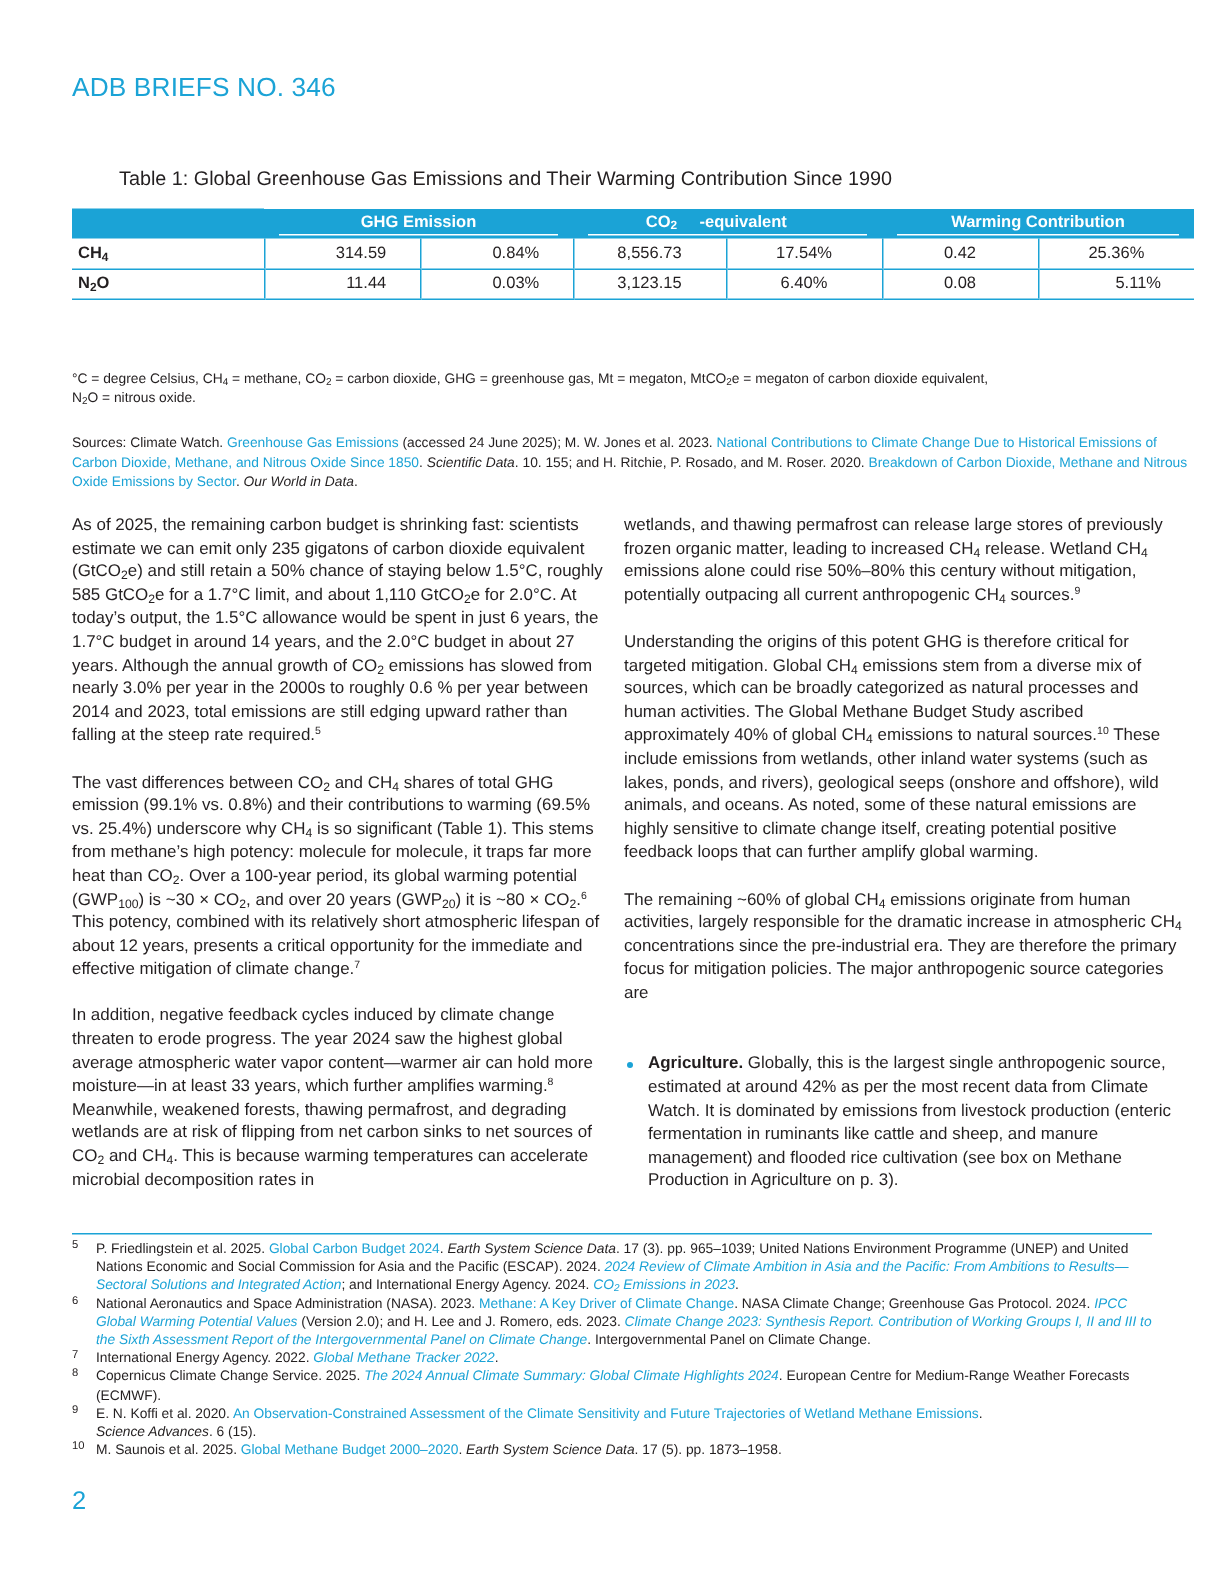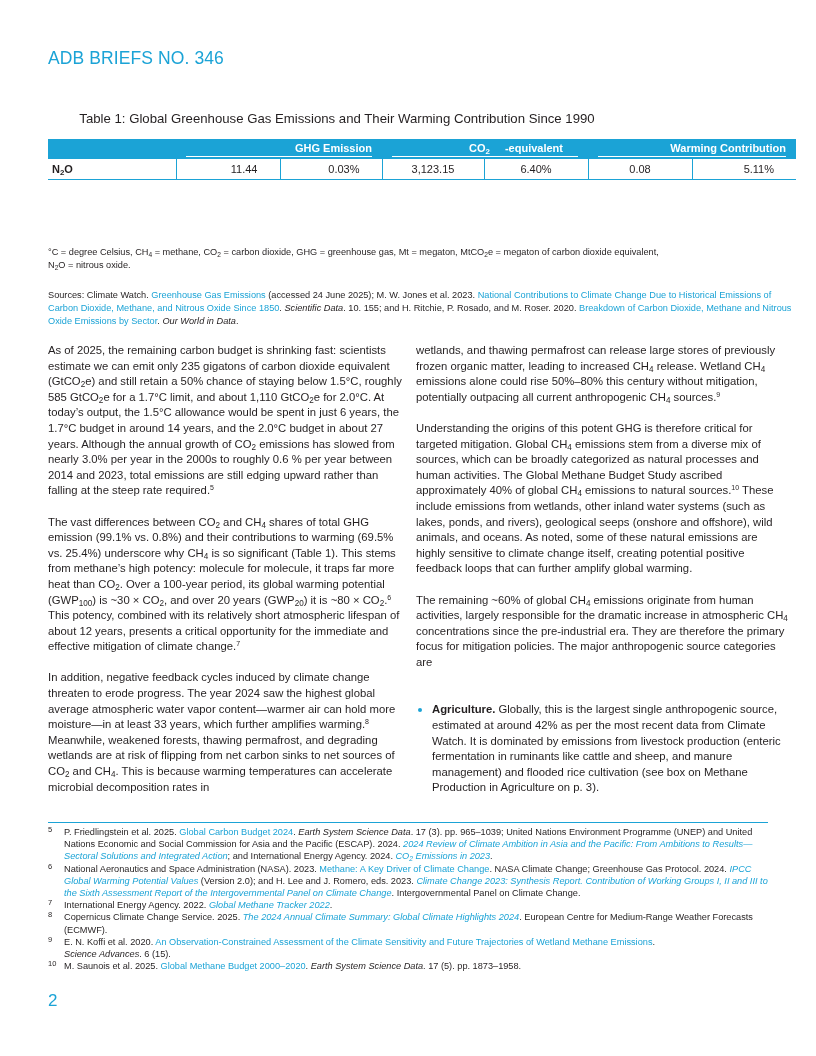--- a/index.html
+++ b/index.html
@@ -24,21 +24,21 @@
     position: absolute; left: 0; width: 674px; top: 111px;
     text-align: center; font-size: 13.2px; color: #231f20;
   }
 
   table.ghg {
     position: absolute; left: 48px; top: 139px; width: 748px;
     border-collapse: collapse; font-size: 11px;
   }
   table.ghg th {
     background: #1ba3d6; color: #ffffff; font-weight: bold;
-    height: 20px; padding: 0 4px; text-align: right; font-size: 11px;
+    height: 20px; padding: 0 4px; text-align: center; font-size: 11px;
   }
   table.ghg tr.group th.grp { position: relative; }
   table.ghg tr.group th.grp span {
     display: block; border-bottom: 1px solid #ffffff; margin: 0 6px; padding-bottom: 2px;
   }
   table.ghg th.gas-h { text-align: left; padding-left: 4px; }
   table.ghg td {
     height: 20px; padding: 0 4px; text-align: center;
     border-bottom: 1px solid #1ba3d6; font-size: 11px;
   }
@@ -103,20 +103,29 @@
           <span>GHG Emission</span>
         </th>
     <th class="grp" colspan="2">
           <span><span style="display:inline;border:0;margin:0;padding:0">CO</span><sub>2</sub><span style="display:inline;border:0;margin:15px;padding:0">-equivalent</span></span>
         </th>
     <th class="grp" colspan="2">
           <span>Warming Contribution</span>
         </th>
   </tr>
   <tr>
+    <td class="gas"><span>CH</span><sub>4</sub><span></span></td>
+    <td class="num">314.59</td>
+    <td class="num">0.84%</td>
+    <td>8,556.73</td>
+    <td>17.54%</td>
+    <td>0.42</td>
+    <td>25.36%</td>
+  </tr>
+  <tr>
     <td class="gas"><span>N</span><sub>2</sub><span>O</span></td>
     <td class="num">11.44</td>
     <td class="num">0.03%</td>
     <td>3,123.15</td>
     <td>6.40%</td>
     <td>0.08</td>
     <td class="num">5.11%</td>
   </tr>
 </tbody>
   </table>

